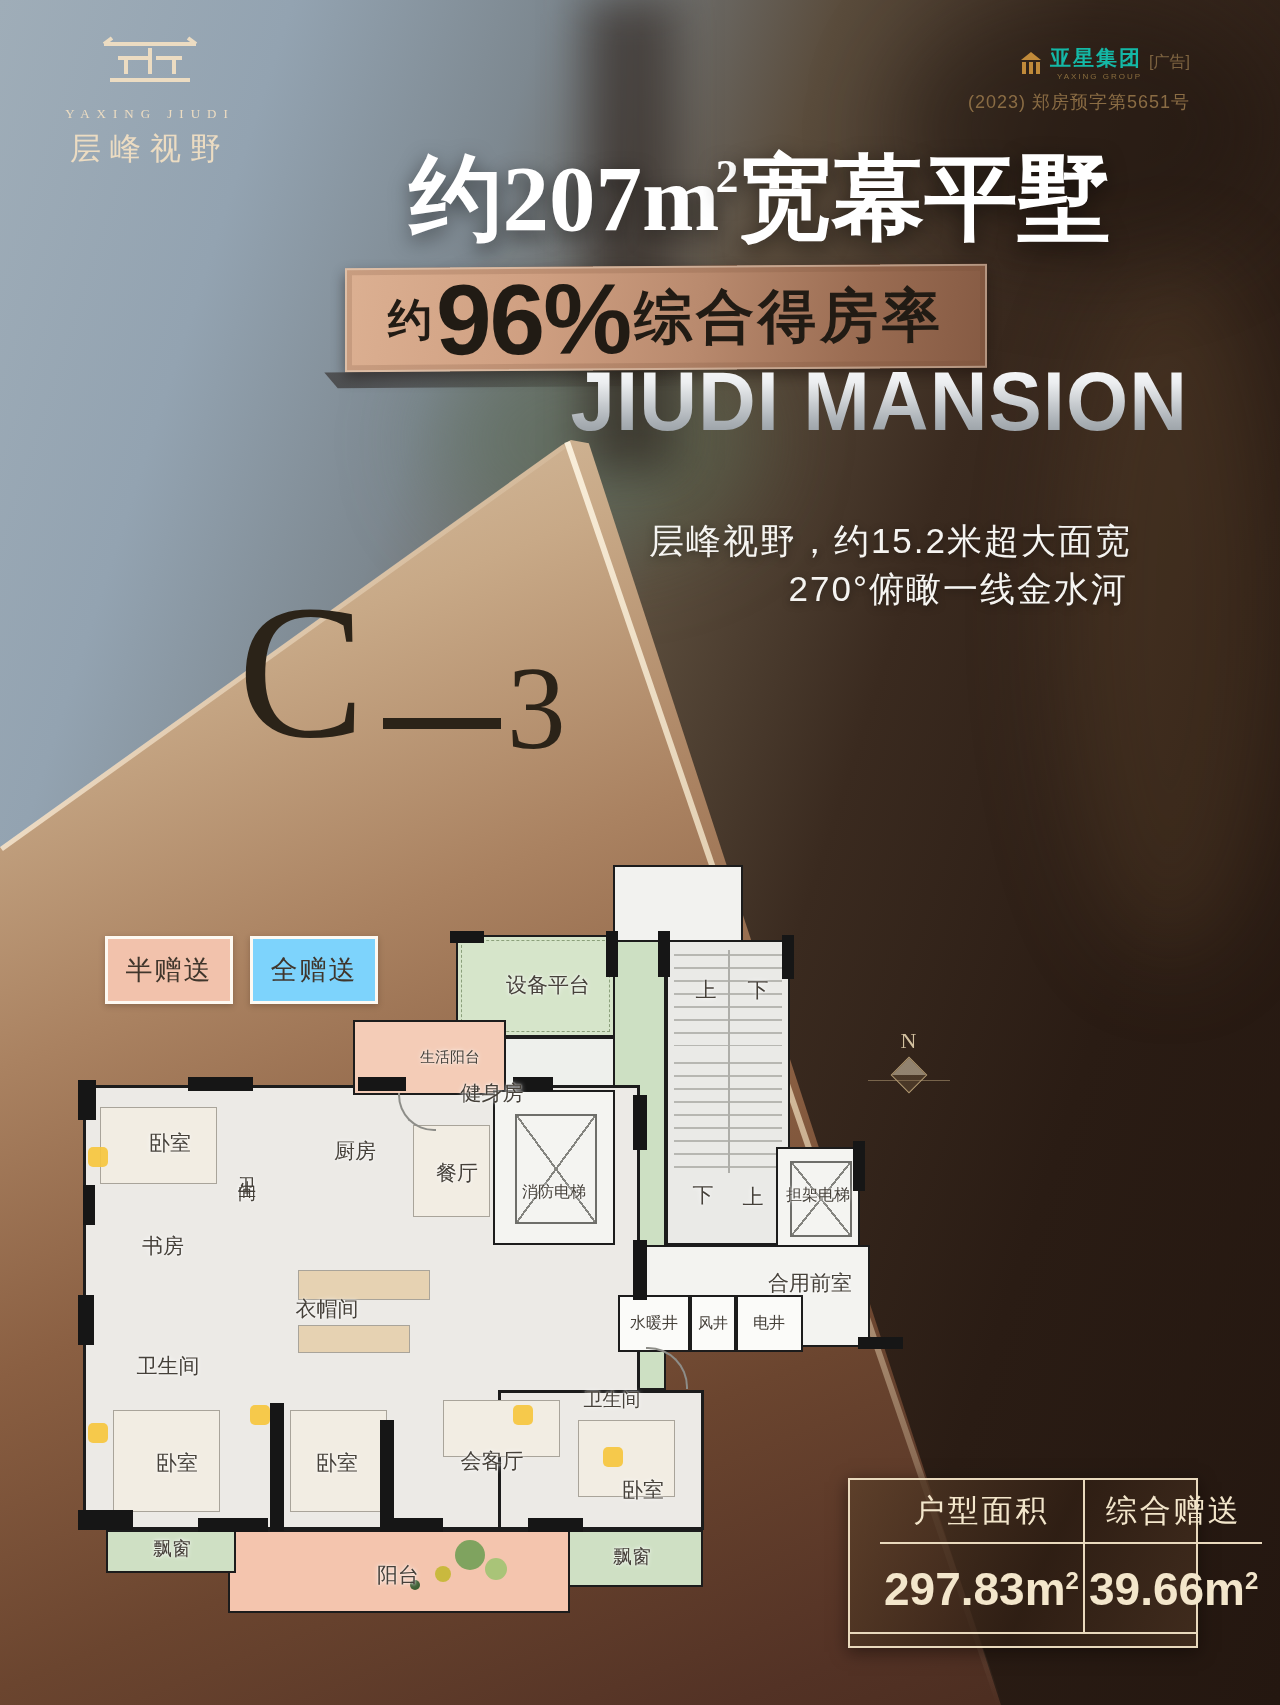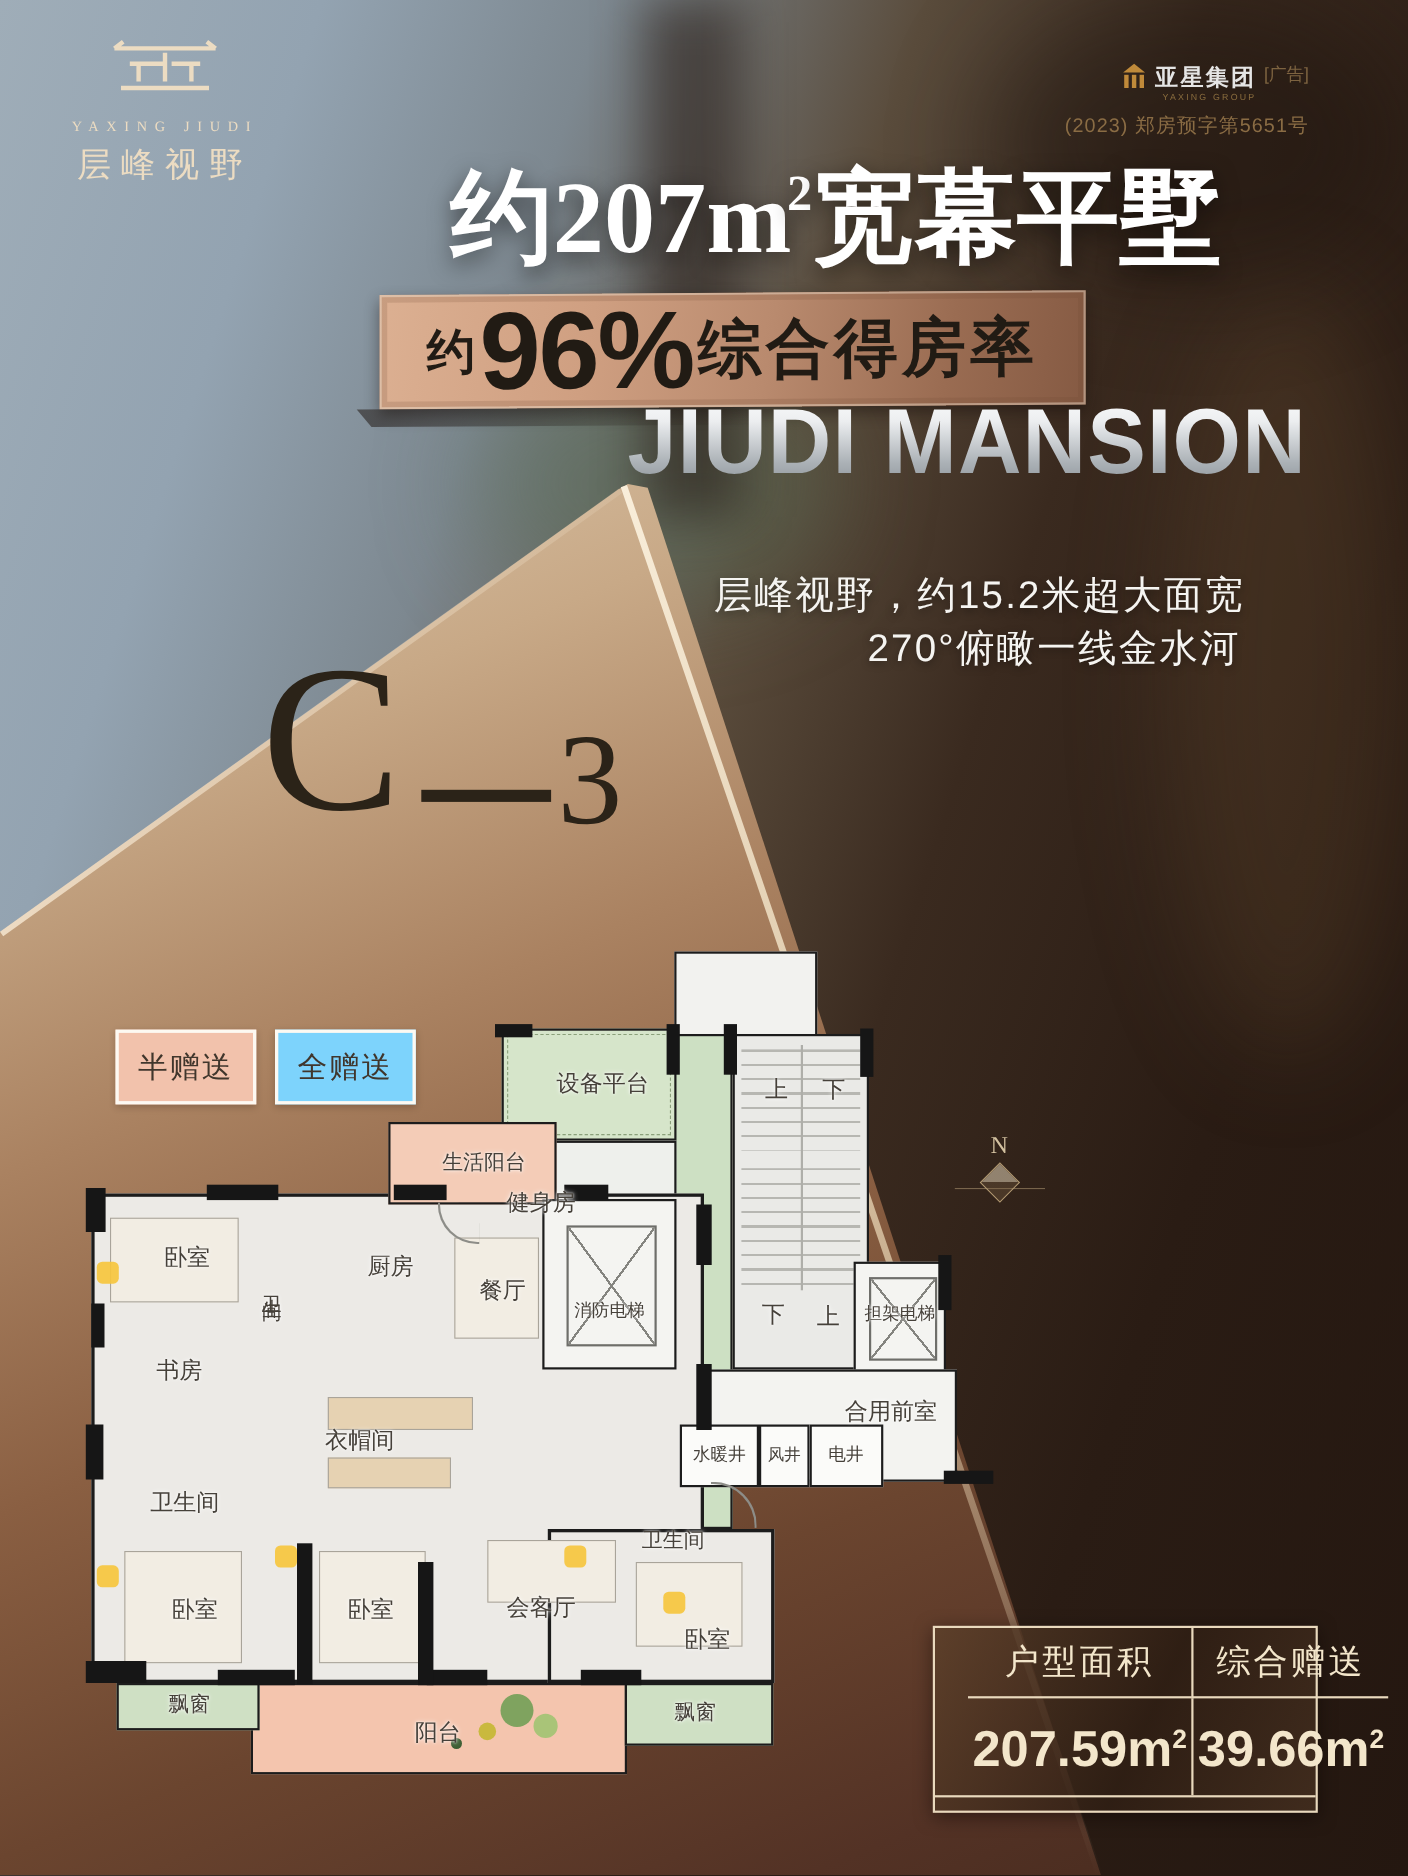--- a/index.html
+++ b/index.html
@@ -25,21 +25,21 @@
         background:linear-gradient(to right,#f9eeda,#dcc6a6 45%,rgba(220,190,150,0));}
   #bevel-left{left:0;top:847px;width:692px;height:5px;transform:rotate(-35.6deg);
         background:linear-gradient(to right,rgba(245,230,208,.85),rgba(245,230,208,.15));}
 
   
   #logo-left{left:40px;top:34px;width:220px;text-align:center;color:#ecdcc2;}
   #logo-left .en{font-size:13px;letter-spacing:7px;margin-top:6px;font-family:"Liberation Serif",serif;}
   #logo-left .cn{font-size:31px;letter-spacing:9px;margin-top:6px;font-family:"Liberation Serif",serif;}
   #corp{right:90px;top:44px;text-align:right;color:#93764c;}
   #corp .row1{display:flex;align-items:center;justify-content:flex-end;gap:7px;}
-  #corp .cn{font-size:21px;font-weight:bold;letter-spacing:2px;color:#e5e5e5;margin-top:12px;}
+  #corp .cn{font-size:21px;font-weight:bold;letter-spacing:2px;color:#14b8a6;}
   #corp .en{font-size:8px;letter-spacing:2px;color:#8a6d3e;}
   #corp .ad{font-size:16px;color:#7d6340;}
   #corp .permit{font-size:18px;margin-top:9px;color:#8a6c44;letter-spacing:1px;}
   .corp-icon{width:24px;height:22px;display:inline-block;position:relative;}
   .corp-icon .roof{position:absolute;left:2px;top:0;width:0;height:0;
         border-left:10px solid transparent;border-right:10px solid transparent;border-bottom:8px solid #c08a3a;}
   .corp-icon .col{position:absolute;bottom:0;width:4px;height:12px;background:#c08a3a;}
 
   
   #headline{left:395px;top:148px;width:730px;text-align:center;color:#fff;
@@ -254,21 +254,21 @@
   <div class="dot" style="left:30px;top:568px;"></div>
   <div class="dot" style="left:192px;top:550px;"></div>
   <div class="dot" style="left:455px;top:550px;"></div>
   <div class="dot" style="left:545px;top:592px;"></div>
 
   <div class="door" style="left:340px;top:238px;width:36px;height:36px;border-left:2px solid #8d8d88;border-bottom:2px solid #8d8d88;border-bottom-left-radius:36px;"></div>
   <div class="door" style="left:588px;top:492px;width:40px;height:40px;border-right:2px solid #8d8d88;border-top:2px solid #8d8d88;border-top-right-radius:40px;"></div>
 
   <span class="lab" style="left:490px;top:130px;">设备平台</span>
   <span class="lab" style="left:434px;top:238px;">健身房</span>
-  <span class="lab" style="left:382px;top:202px;font-size:19px;">生活阳台</span>
+  <span class="lab" style="left:392px;top:202px;font-size:15px;">生活阳台</span>
   <span class="lab" style="left:648px;top:135px;">上</span>
   <span class="lab" style="left:700px;top:135px;">下</span>
   <span class="lab sm" style="left:496px;top:337px;">消防电梯</span>
   <span class="lab" style="left:645px;top:340px;">下</span>
   <span class="lab" style="left:695px;top:342px;">上</span>
   <span class="lab sm" style="left:760px;top:340px;">担架电梯</span>
   <span class="lab" style="left:752px;top:428px;">合用前室</span>
   <span class="lab sm" style="left:596px;top:468px;">水暖井</span>
   <span class="lab sm" style="left:655px;top:468px;font-size:15px;">风井</span>
   <span class="lab sm" style="left:711px;top:468px;">电井</span>
@@ -292,17 +292,17 @@
 <div class="abs" id="compass">
   <div class="n">N</div>
   <div class="line"></div>
   <div class="dia"></div>
 </div>
 
 <div class="abs" id="info">
   <div class="grid">
     <div class="cell hd">户型面积</div>
     <div class="cell hd r">综合赠送</div>
-    <div class="cell val"><span>207.59m</span><sup>2</sup></div>
+    <div class="cell val"><span>297.83m</span><sup>2</sup></div>
     <div class="cell val r"><span>39.66m</span><sup>2</sup></div>
   </div>
   <div class="strip"></div>
 </div>
 
 </body></html>

